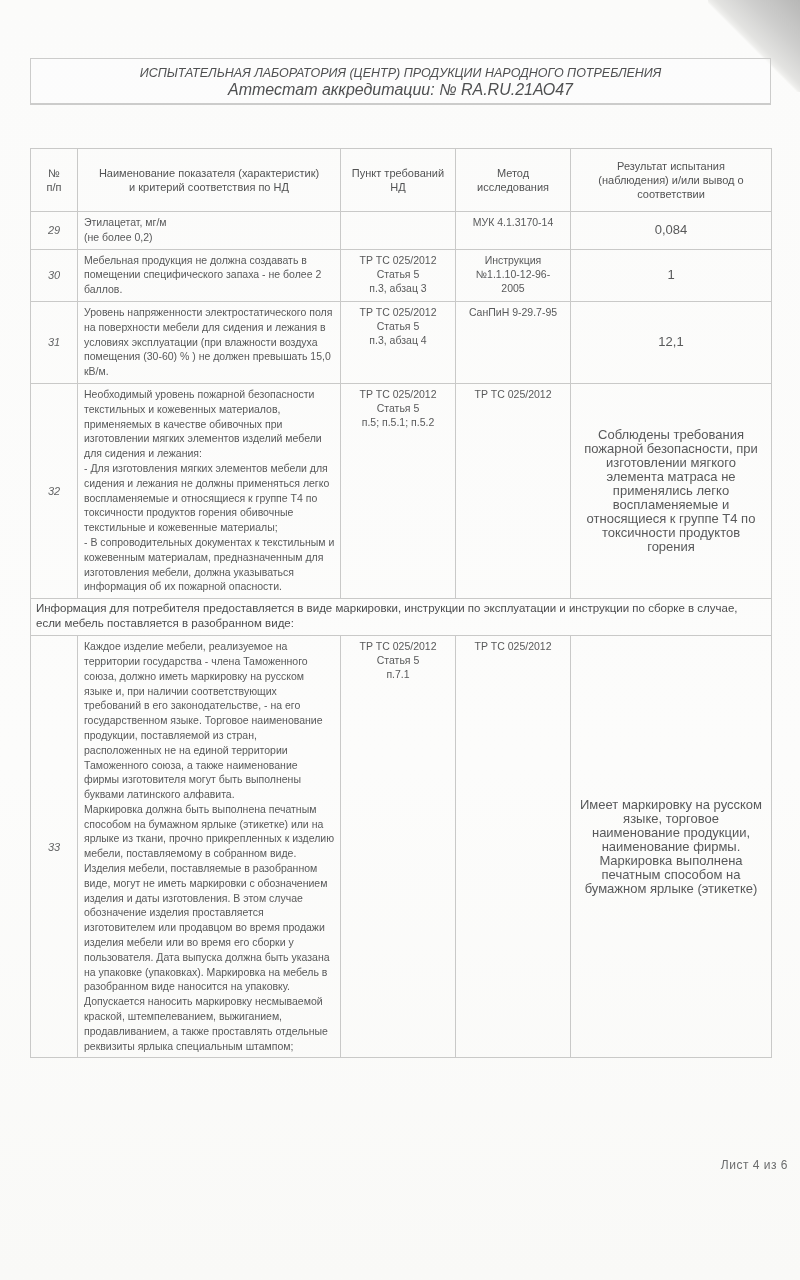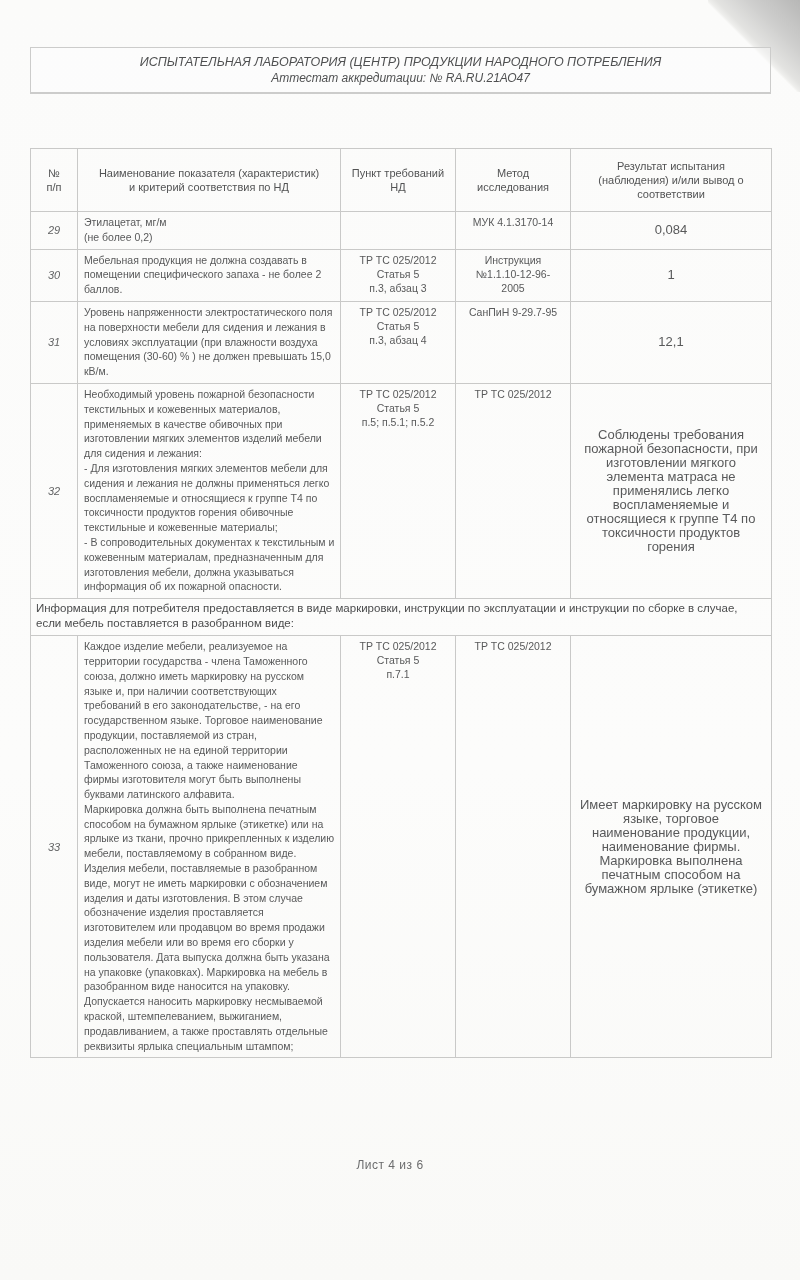--- a/index.html
+++ b/index.html
@@ -20,36 +20,36 @@
     top: 0;
     right: 0;
     width: 92px;
     height: 92px;
     background: linear-gradient(to bottom left,
       #b7b7b6 0%, #cfcfce 28%, #e3e3e1 46%, #eeeeec 50%, rgba(255,255,255,0) 52%);
   }
   .header-box {
     position: absolute;
     left: 30px;
-    top: 47px;
+    top: 58px;
     width: 739px;
     border: 1px solid #cccccb;
     background: rgba(255,255,255,0.4);
   }
   .lab-block {
     text-align: center;
     font-style: italic;
     font-size: 12.5px;
     line-height: 15.5px;
     color: #4f5051;
     padding: 7px 10px 6px 10px;
     border-bottom: 1px solid #cccccb;
   }
   .lab-line3 {
-    font-size: 12px;
+    font-size: 16px;
   }
   .protocol-block {
     text-align: center;
     font-size: 12px;
     color: #545556;
     padding: 5px 0 6px 0;
   }
   table.results {
     position: absolute;
     left: 30px;
@@ -119,23 +119,23 @@
   }
   tr.row-29 { height: 32px; margin-top: 37px; }
   tr.row-30 { height: 44px; }
   tr.row-31 { height: 66px; }
   tr.row-32 { height: 206px; }
   tr.row-info { height: 32px; }
   tr.row-33 { height: 368px; }
   .page-footer {
     position: absolute;
     top: 1158px;
-    left: 0;
+    left: 8px;
     width: 780px;
-    text-align: center;
+    text-align: right;
     font-size: 12px;
     letter-spacing: 0.5px;
     color: #6b6c6d;
   }
 </style>
 </head>
 <body>
 
 <div class="corner-fold"></div>
 

